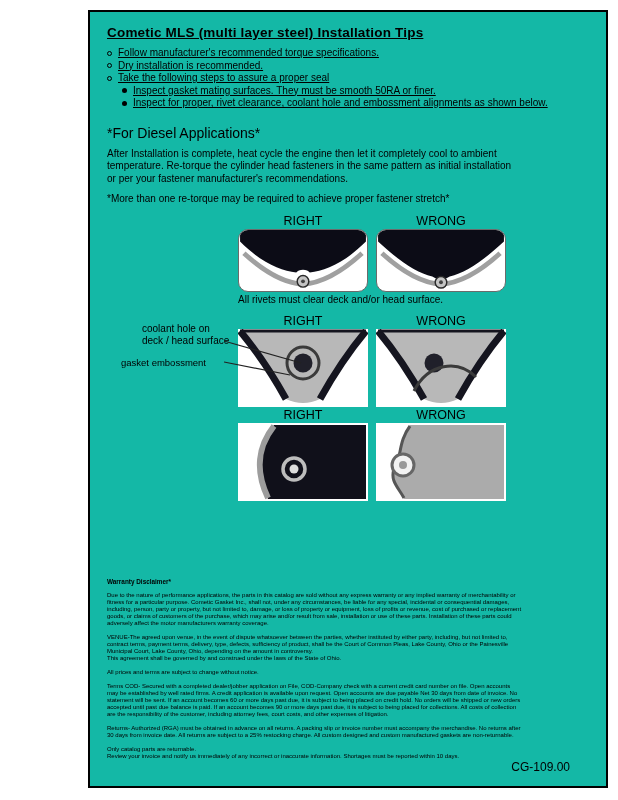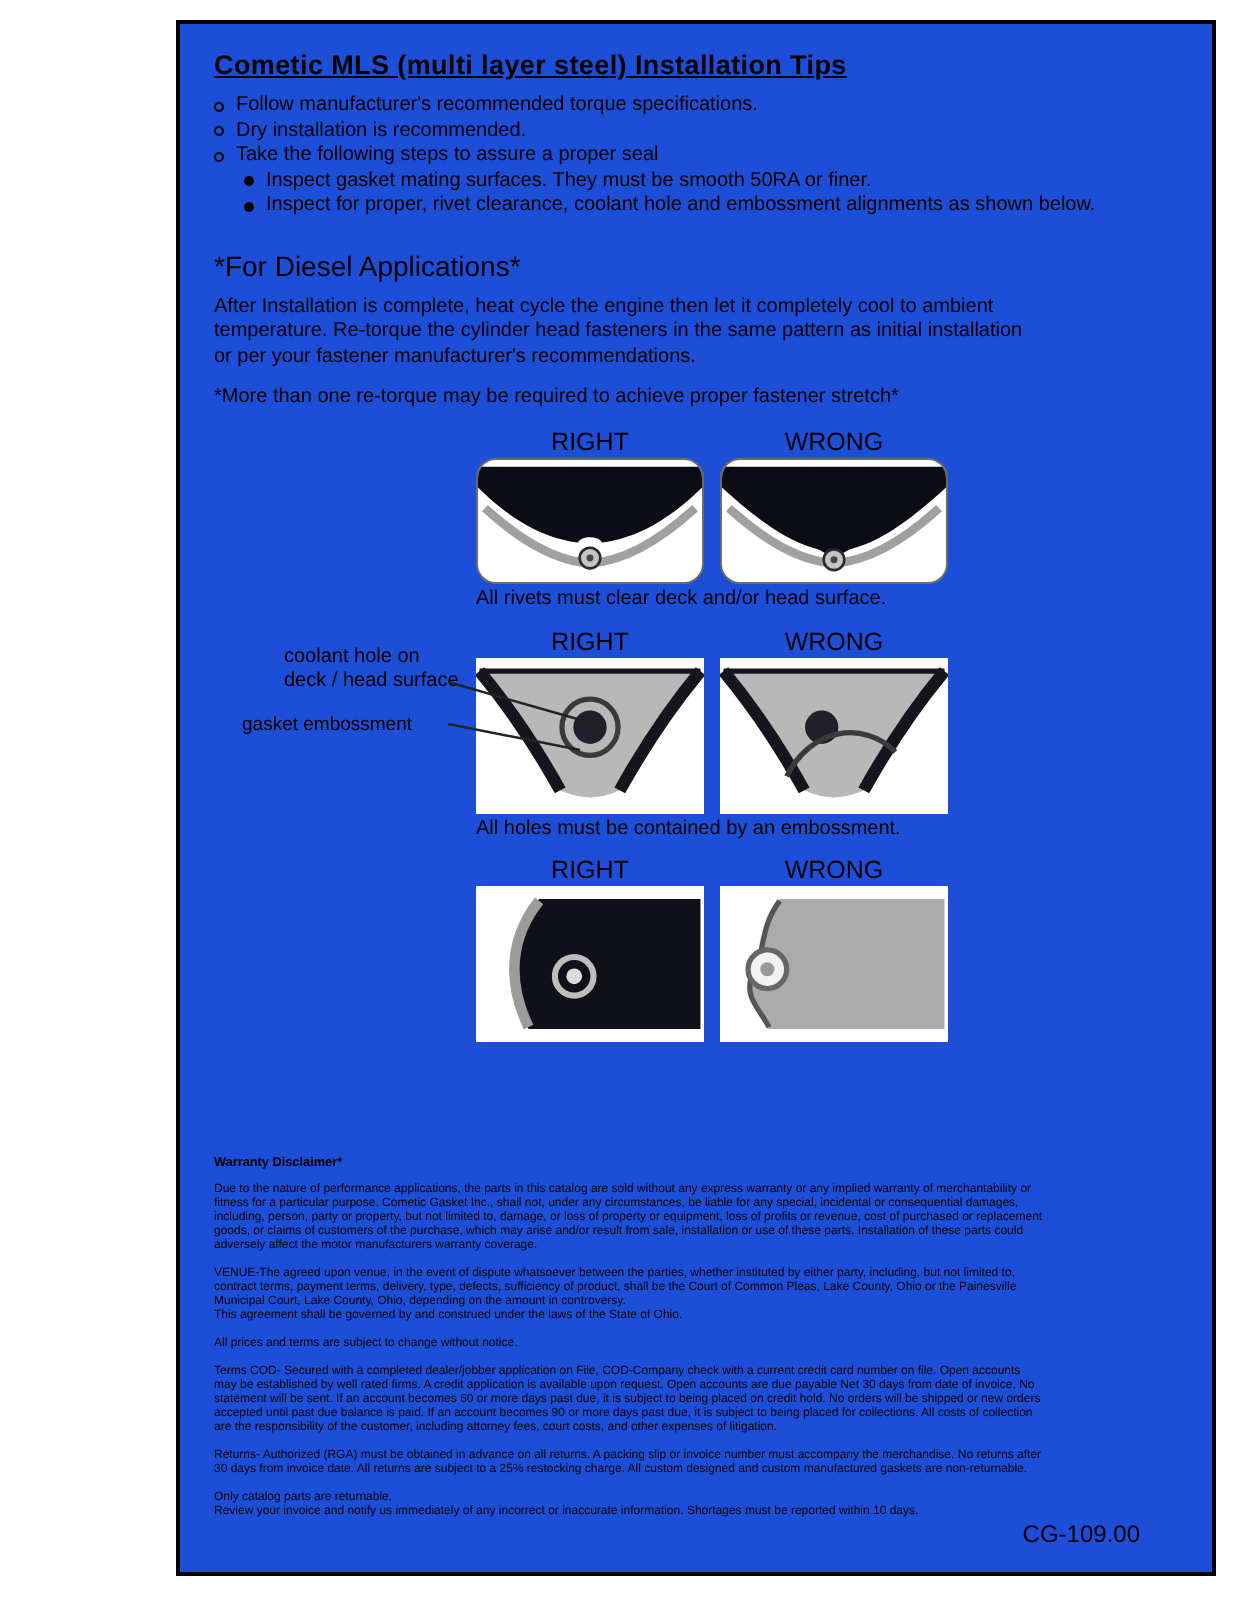--- a/index.html
+++ b/index.html
@@ -4,43 +4,43 @@
 <style>
   * { margin:0; padding:0; box-sizing:border-box; }
   html,body { background:#ffffff; }
   body {
     width:618px; height:800px; position:relative;
     font-family:"Liberation Sans", sans-serif; color:#000;
     overflow:hidden;
   }
   .frame {
     position:absolute; left:88px; top:10px; width:520px; height:778px;
-    border:2px solid #000; background:#1d4ed8;
+    border:2px solid #000; background:#14b8a6;
     padding:13px 16px 0 17px;
   }
   .title {
     font-size:13.5px; font-weight:bold; text-decoration:underline;
     margin-bottom:7px; letter-spacing:0.2px;
   }
-  .bullet { display:flex; gap:6px; font-size:10px; line-height:12.5px; }
+  .bullet { display:flex; gap:6px; font-size:10px; line-height:12.5px;text-decoration:underline; }
   .bullet .m-open {
     flex:none; width:5px; height:5px; border:1px solid #000; border-radius:50%;
     margin-top:3.5px;
   }
   .bullet .m-solid {
     flex:none; width:5px; height:5px; background:#000; border-radius:50%;
     margin-top:3.5px;
   }
   .bullet.sub { margin-left:15px; }
   .diesel-h { font-size:14px; font-weight:normal; margin:15px 0 7px; }
   .para { font-size:10px; line-height:12.5px; width:412px; margin-bottom:8px; white-space:pre-line; }
   .note { font-size:10px; line-height:12px; margin:0 0 8px; }
 
   .figs { position:relative; }
-  .figrow { margin-left:131px; width:236px; position:relative; }
+  .figrow { margin-left:131px; width:268px; position:relative; }
   .heads { display:flex; gap:8px; }
   .heads .head { width:130px; text-align:center; font-size:12.5px; line-height:16px; }
   .panels { display:flex; gap:8px; }
   .panel-r1 {
     width:130px; height:63px; border:1px solid #6b6b6b; border-radius:10px;
     overflow:hidden; background:#fff;
   }
   .panel-r2, .panel-r3 { width:130px; height:78px; background:#fff; overflow:hidden; }
   .panel-r1 svg, .panel-r2 svg, .panel-r3 svg { display:block; width:100%; height:100%; }
   .caption { font-size:10px; line-height:12.5px; margin:2px 0 6px; white-space:pre-line; }
@@ -149,21 +149,20 @@
           <svg viewBox="0 0 130 78" aria-hidden="true">
             <path d="M2,2 H128 C108,26 92,52 82,70 Q65,78 48,70 C38,52 22,26 2,2 Z" fill="#b8b8b8"></path>
             <path d="M2,2 C22,26 38,52 48,70" stroke="#15151f" stroke-width="7" fill="none"></path>
             <path d="M128,2 C108,26 92,52 82,70" stroke="#15151f" stroke-width="7" fill="none"></path>
             <path d="M2,2 H128" stroke="#15151f" stroke-width="3" fill="none"></path>
             <circle cx="58" cy="34" r="9.5" fill="#20202a"></circle>
             <path d="M38,62 C52,34 82,30 100,48" stroke="#3a3a3a" stroke-width="3" fill="none"></path>
           </svg>
         </div>
       </div>
-      <div class="caption">All holes must be contained by an embossment.</div>
     </div>
 
     <div class="figrow">
       <div class="heads">
         <div class="head">RIGHT</div>
         <div class="head">WRONG</div>
       </div>
       <div class="panels">
         <div class="panel-r3">
           <svg viewBox="0 0 130 78" aria-hidden="true">

